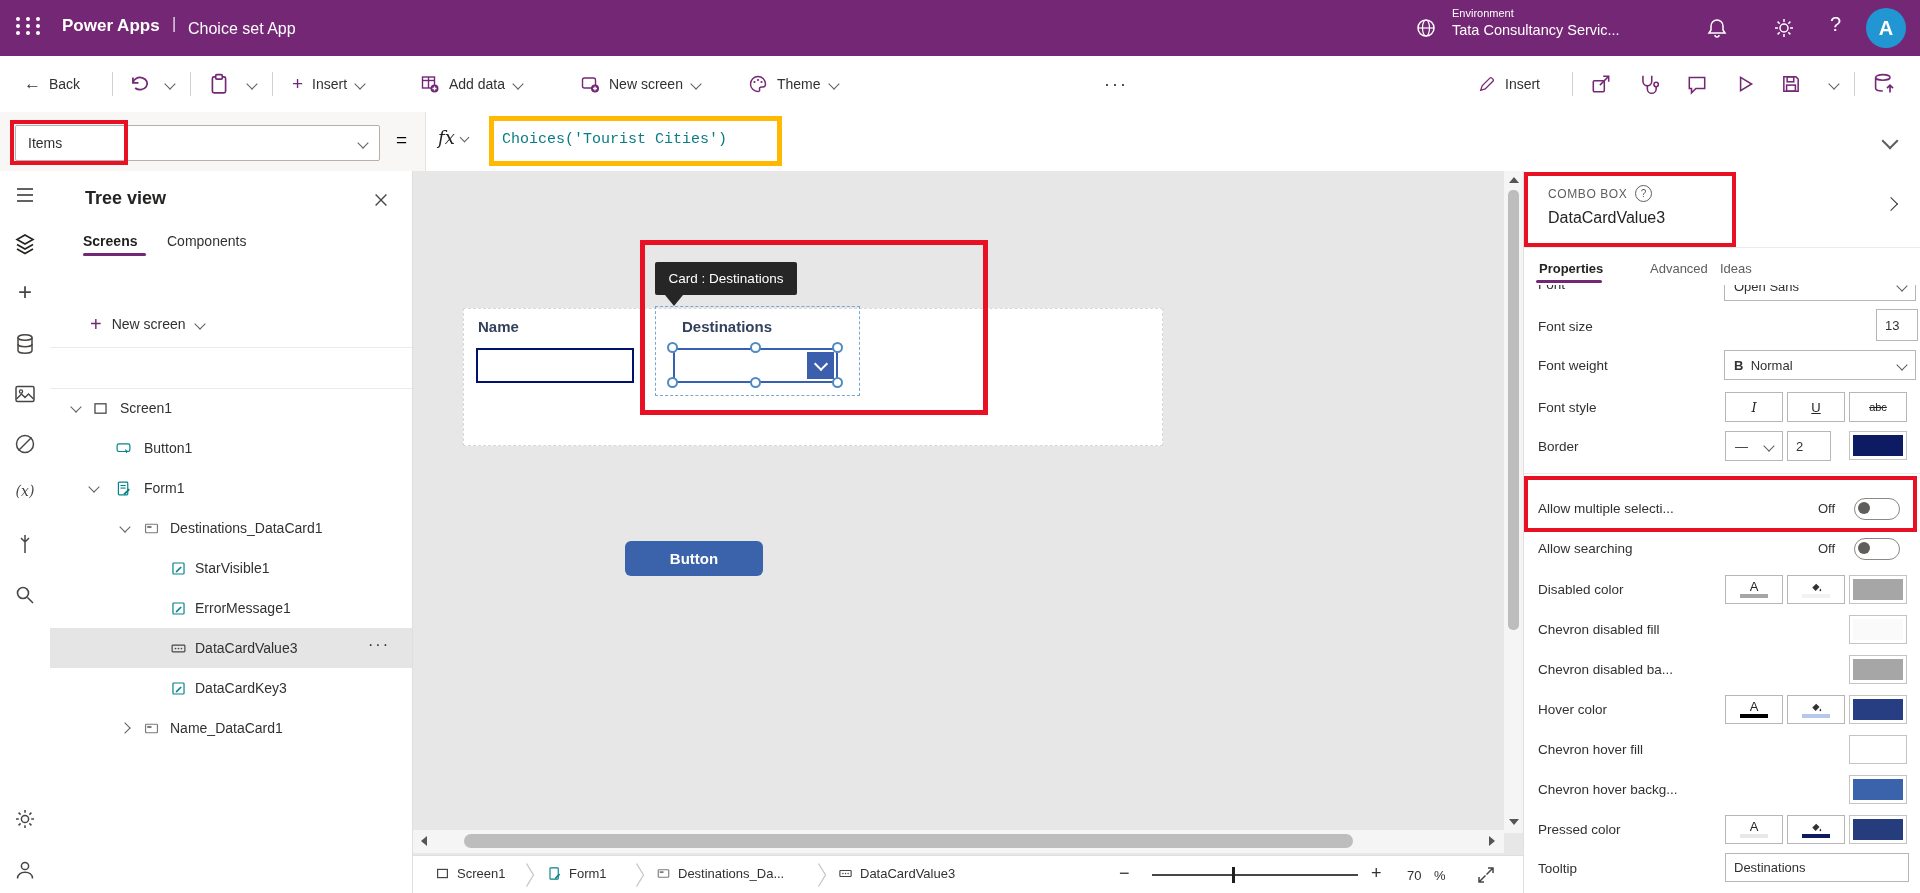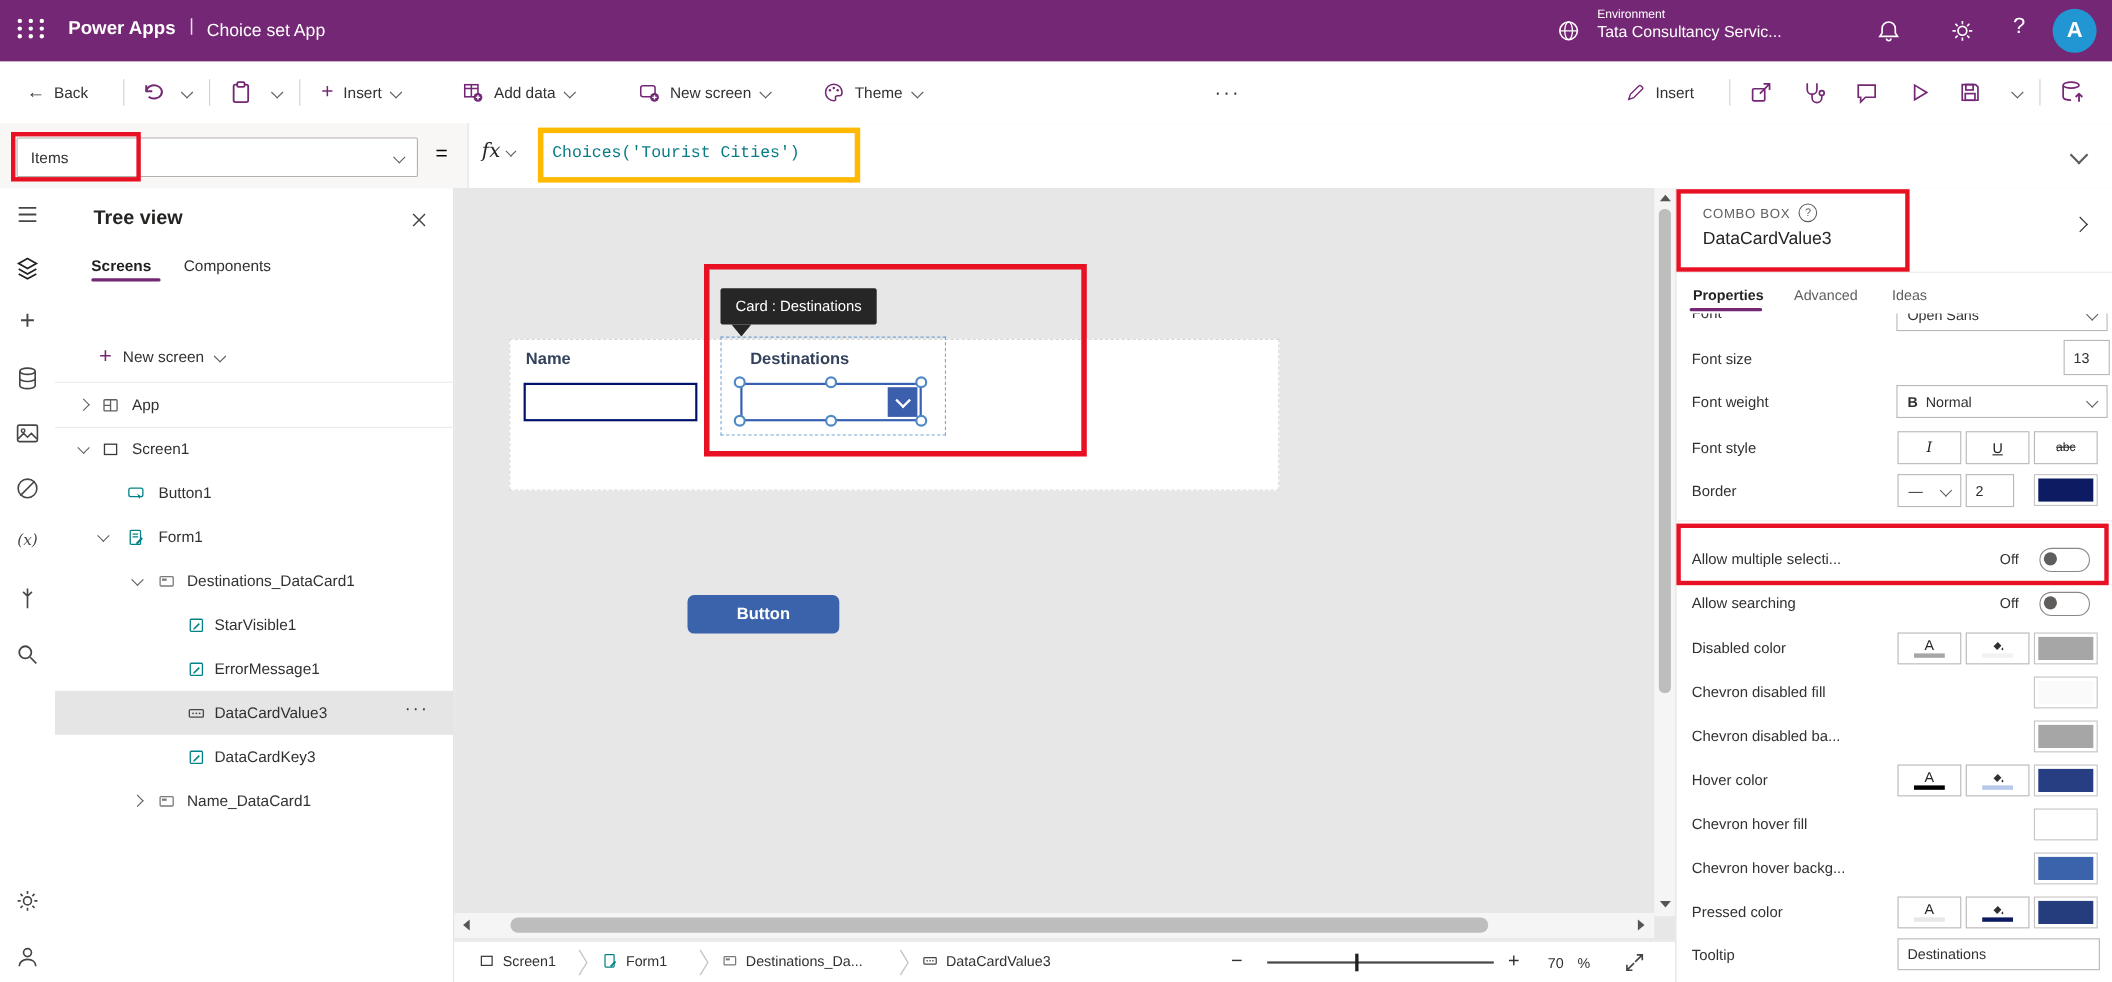--- a/index.html
+++ b/index.html
@@ -345,29 +345,20 @@
     <div class="ttab sel" style="left:33px">Screens</div>
     <div class="ttab" style="left:117px">Components</div>
     <div class="tabline"></div>
     <div class="newscreen">
       <span class="plusp">+</span>
       <span>New screen</span>
       <span class="chv"></span>
     </div>
     <div class="tdiv" style="top:176px"></div>
 
-    <div class="trow" style="top:177px">
-      <span class="chv r tchv" style="position:absolute;left:22px;top:16px"></span>
-      <svg class="ticon" style="left:42px" viewBox="0 0 20 20">
-        <rect x="3" y="4" width="14" height="12" rx="1" fill="none" stroke="#605e5c" stroke-width="1.4"></rect>
-        <line x1="10" y1="4" x2="10" y2="16" stroke="#605e5c" stroke-width="1.4"></line>
-        <line x1="3" y1="10" x2="10" y2="10" stroke="#605e5c" stroke-width="1.4"></line>
-      </svg>
-      <span class="tlabel" style="left:70px">App</span>
-    </div>
     <div class="tdiv" style="top:217px"></div>
 
     <div class="trow" style="top:217px">
       <span class="chv tchv" style="position:absolute;left:22px;top:15px"></span>
       <svg class="ticon" style="left:42px" viewBox="0 0 20 20">
         <rect x="3.5" y="4.5" width="13" height="11" fill="none" stroke="#3b3a39" stroke-width="1.4"></rect>
       </svg>
       <span class="tlabel" style="left:70px">Screen1</span>
     </div>
 
@@ -538,21 +529,21 @@
   <div class="props">
     <div class="ptype">
       <span>COMBO BOX</span>
       <span class="qmark">?</span>
     </div>
     <div class="pexp"><span class="chv r" style="width:9px;height:9px;border-color:#323130"></span></div>
     <div class="pname">DataCardValue3</div>
     <div class="pdivider" style="top:76px"></div>
 
     <div class="ptab sel" style="left:15px">Properties</div>
-    <div class="ptab" style="left:107px">Advanced</div>
+    <div class="ptab" style="left:126px">Advanced</div>
     <div class="ptab" style="left:196px">Ideas</div>
     <div class="ptabline"></div>
 
     <div class="prows">
 
       <div class="plabel" style="top:-8px">Font</div>
       <div class="pbox pdd" style="left:200px;top:-14px;width:192px;height:30px">
         <span style="font-size:13px">Open Sans</span>
         <span class="chv"></span>
       </div>

